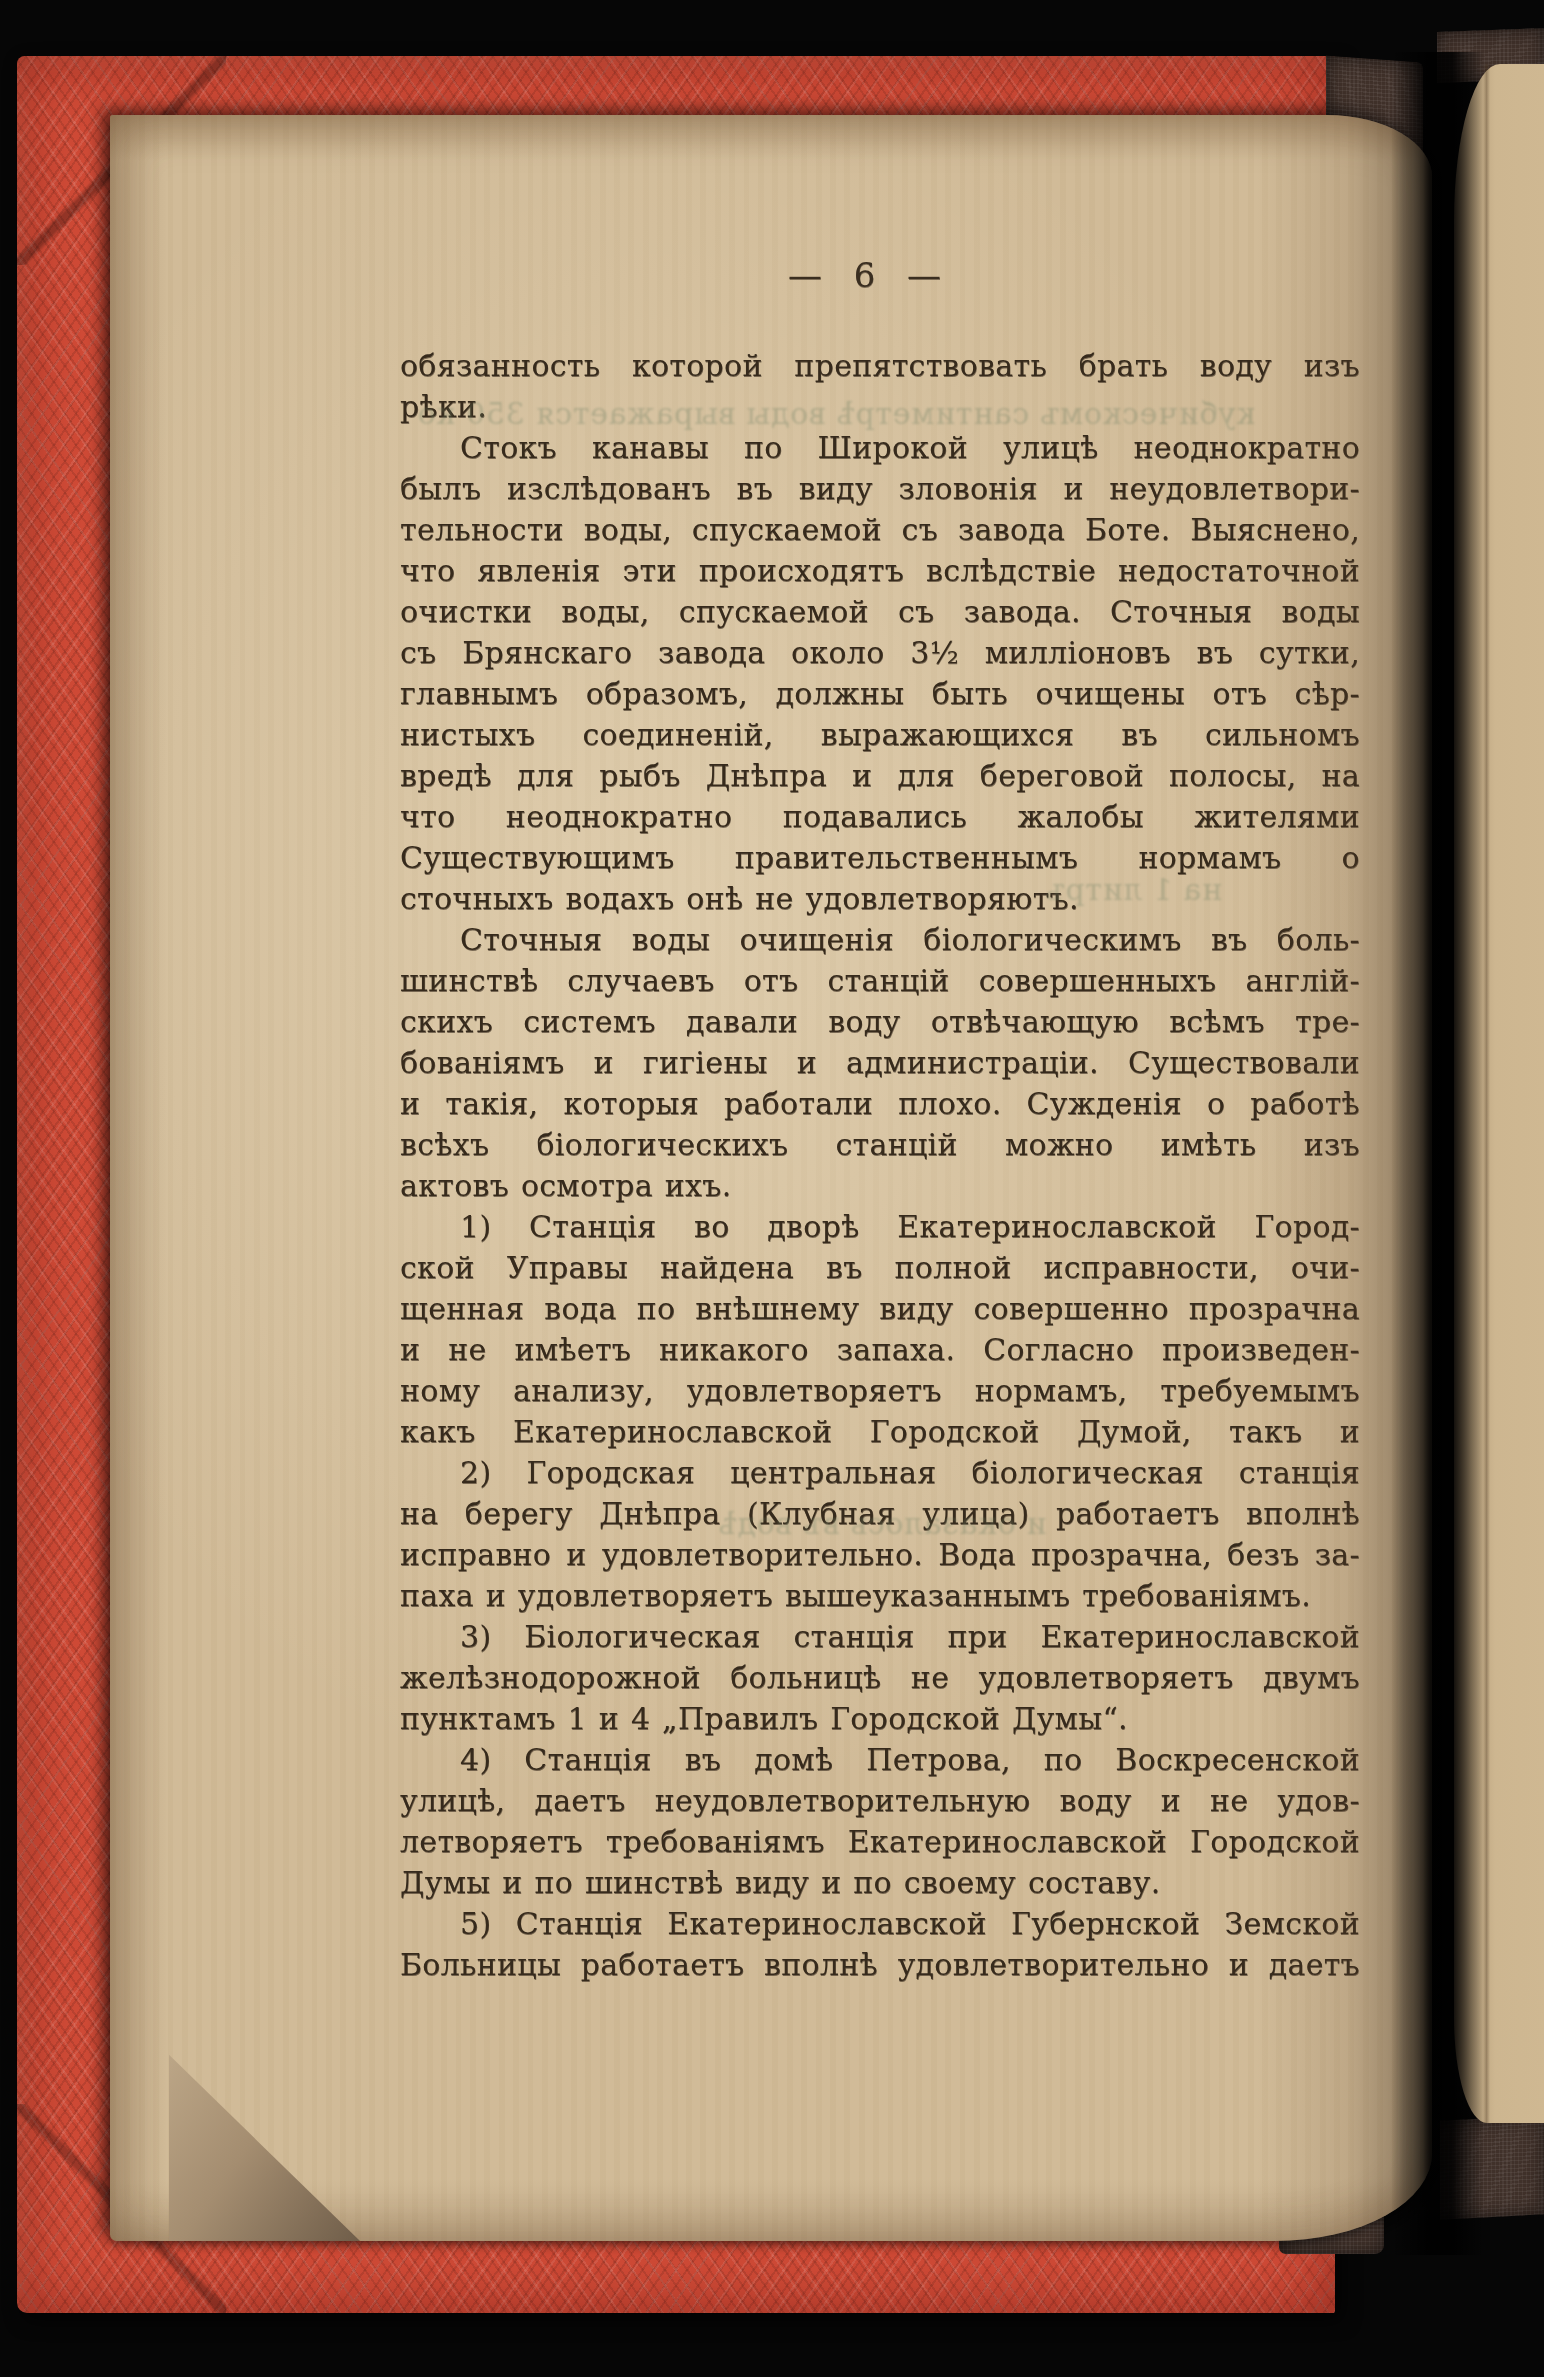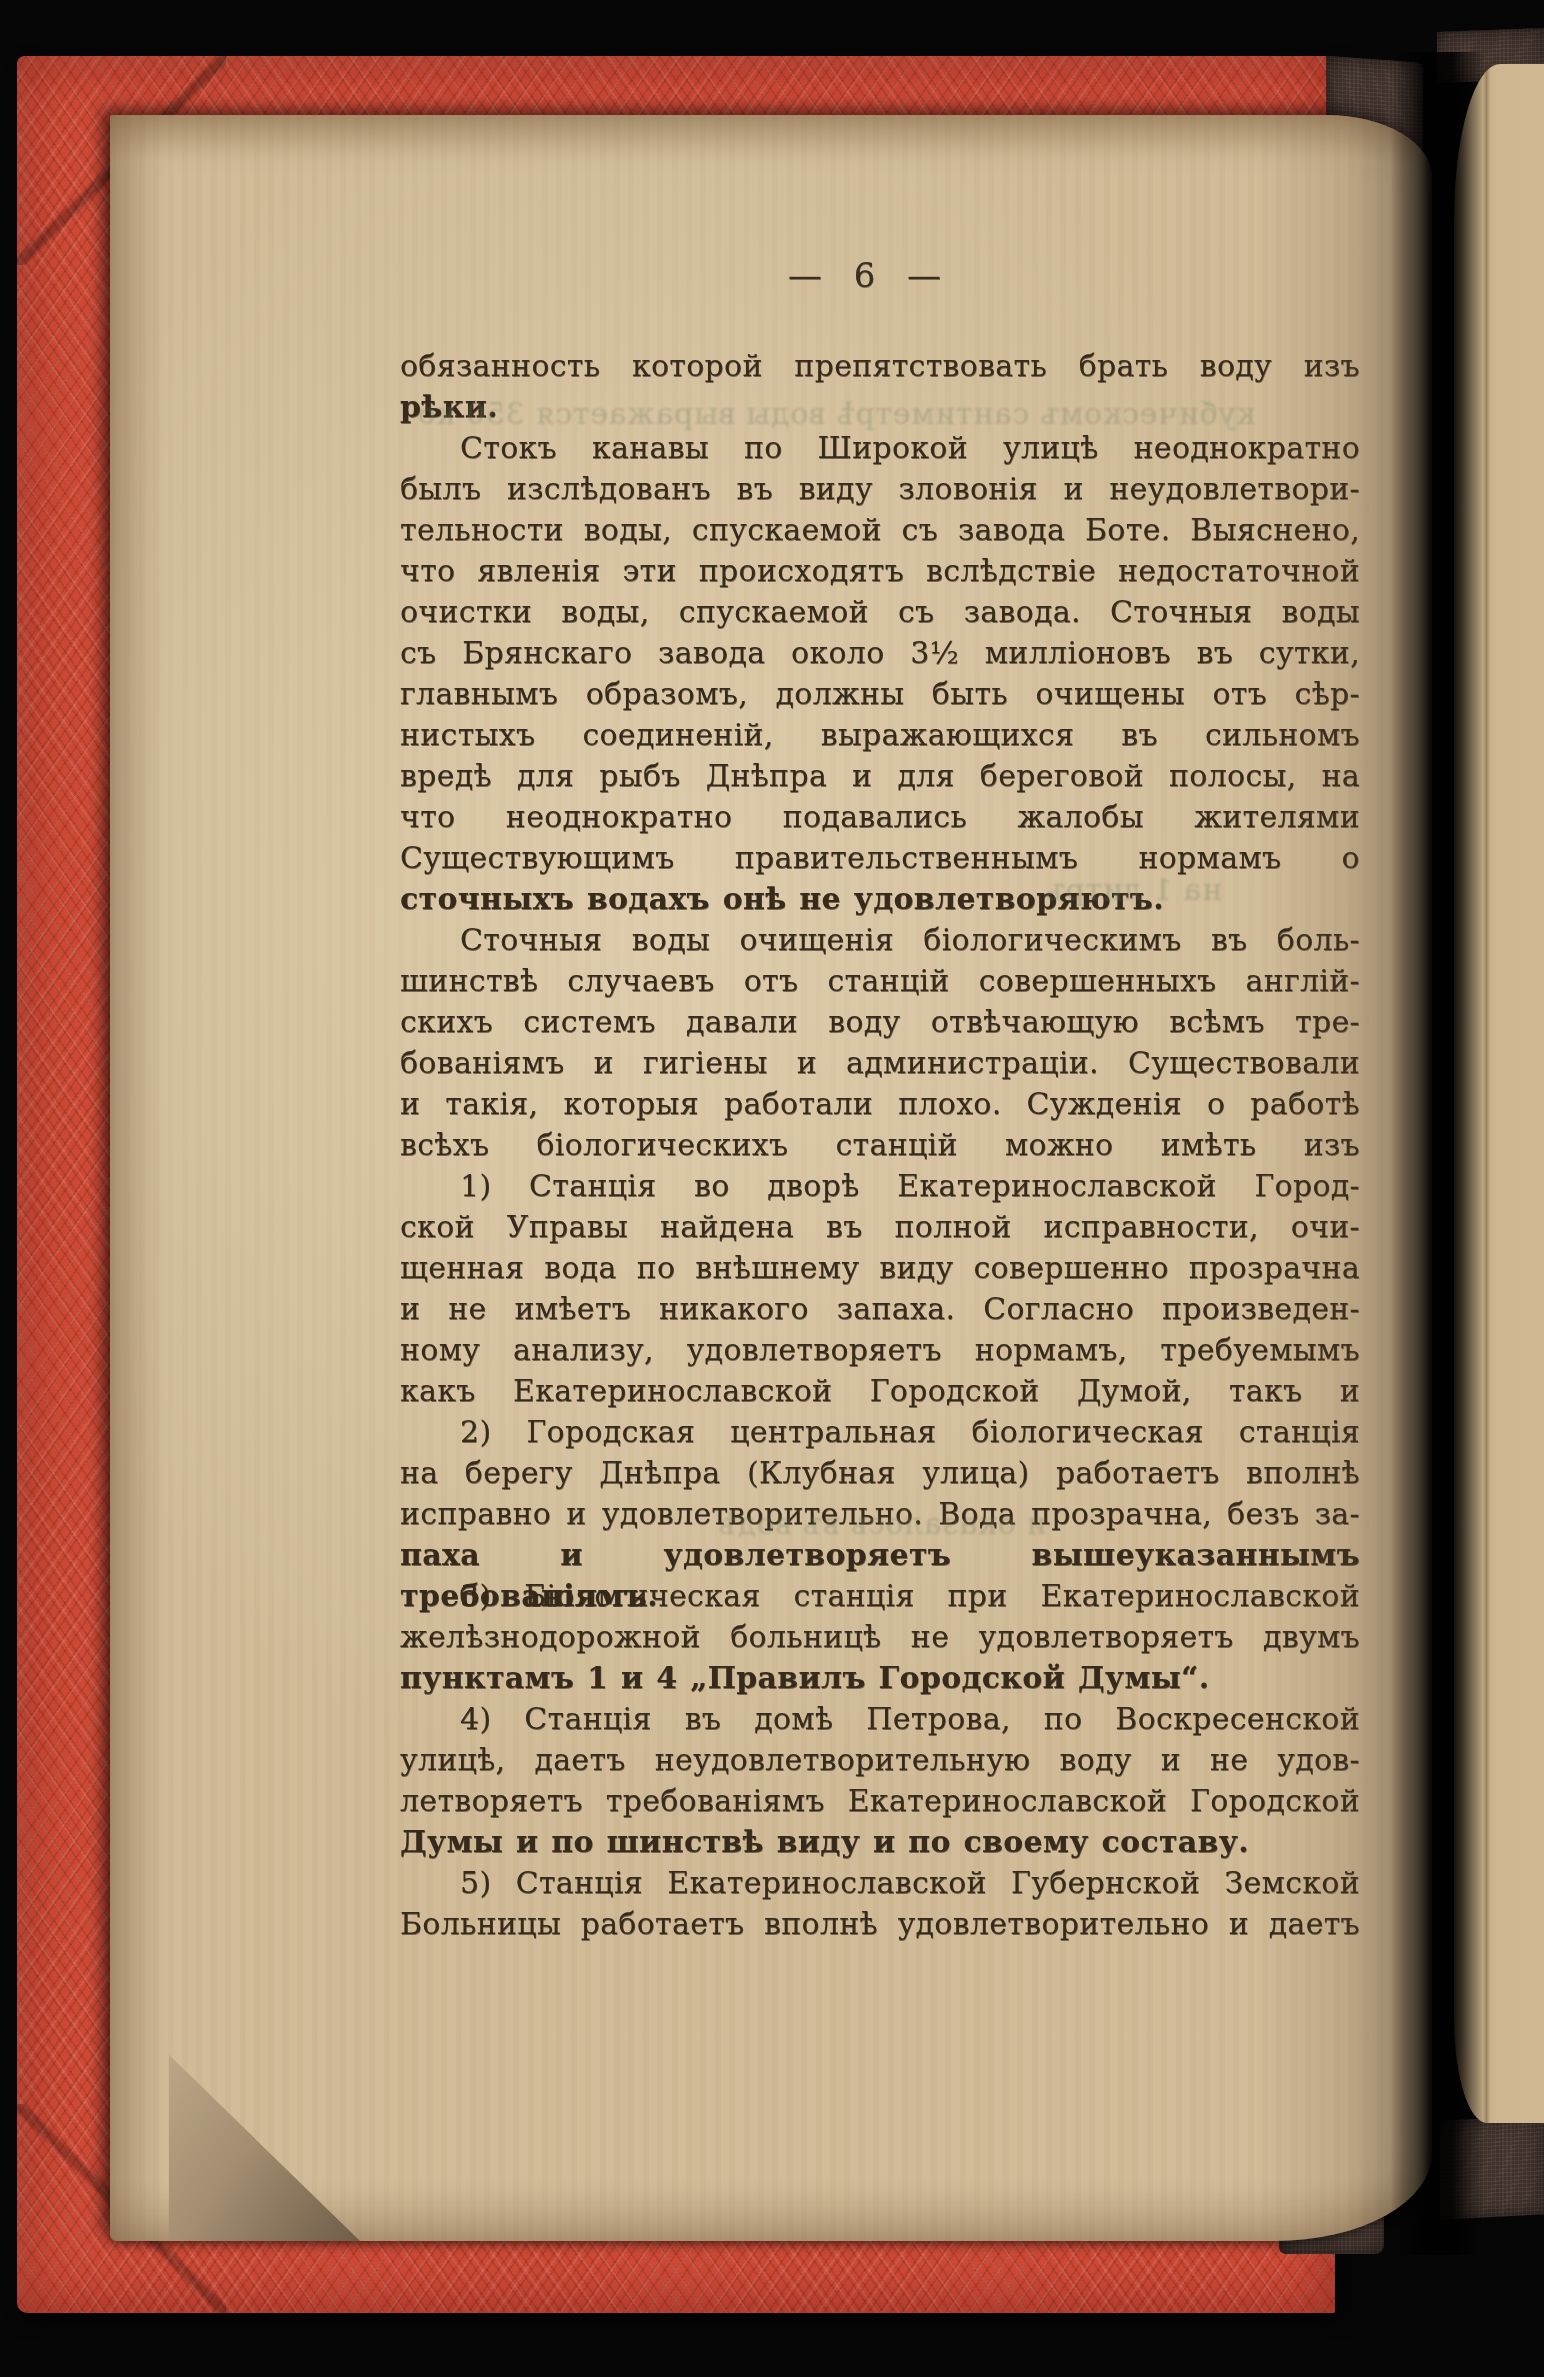--- a/index.html
+++ b/index.html
@@ -95,21 +95,21 @@
     text-shadow:0.3px 0.5px 0.5px rgba(40,28,16,.5);
   }
   .text-block{
     position:absolute;left:290px;top:230px;width:960px;
     font-size:30px;line-height:41px;color:var(--ink);
     letter-spacing:0.3px;word-spacing:2px;
     text-shadow:0.4px 0.6px 0.6px rgba(40,28,16,.55);
   }
   .tl{height:41px;text-align:justify;text-align-last:justify;}
   .tl.in{text-indent:60px;}
-  .tl.pe{text-align-last:left;font-weight:bold;}
+  .tl.pe{text-align-last:left;}
   
   .ghosts{position:absolute;inset:0;pointer-events:none;}
   .ghost{
     position:absolute;white-space:nowrap;
     transform:scaleX(-1);filter:blur(1.3px);
     font-size:30px;color:var(--bleed-green);opacity:.34;letter-spacing:0.7px;
   }
   
   .dogear{
     position:absolute;left:59px;top:1936px;width:191px;height:190px;
@@ -152,20 +152,21 @@
         <div class="tl">вредѣ для рыбъ Днѣпра и для береговой полосы, на</div>
         <div class="tl">что неоднократно подавались жалобы жителями</div>
         <div class="tl">Существующимъ правительственнымъ нормамъ о</div>
         <div class="tl pe">сточныхъ водахъ онѣ не удовлетворяютъ.</div>
         <div class="tl in">Сточныя воды очищенія біологическимъ въ боль-</div>
         <div class="tl">шинствѣ случаевъ отъ станцій совершенныхъ англій-</div>
         <div class="tl">скихъ системъ давали воду отвѣчающую всѣмъ тре-</div>
         <div class="tl">бованіямъ и гигіены и администраціи. Существовали</div>
         <div class="tl">и такія, которыя работали плохо. Сужденія о работѣ</div>
         <div class="tl">всѣхъ біологическихъ станцій можно имѣть изъ</div>
+        <div class="tl pe">актовъ осмотра ихъ.</div>
         <div class="tl in">1) Станція во дворѣ Екатеринославской Город-</div>
         <div class="tl">ской Управы найдена въ полной исправности, очи-</div>
         <div class="tl">щенная вода по внѣшнему виду совершенно прозрачна</div>
         <div class="tl">и не имѣетъ никакого запаха. Согласно произведен-</div>
         <div class="tl">ному анализу, удовлетворяетъ нормамъ, требуемымъ</div>
         <div class="tl">какъ Екатеринославской Городской Думой, такъ и</div>
         <div class="tl in">2) Городская центральная біологическая станція</div>
         <div class="tl">на берегу Днѣпра (Клубная улица) работаетъ вполнѣ</div>
         <div class="tl">исправно и удовлетворительно. Вода прозрачна, безъ за-</div>
         <div class="tl pe">паха и удовлетворяетъ вышеуказаннымъ требованіямъ.</div>

